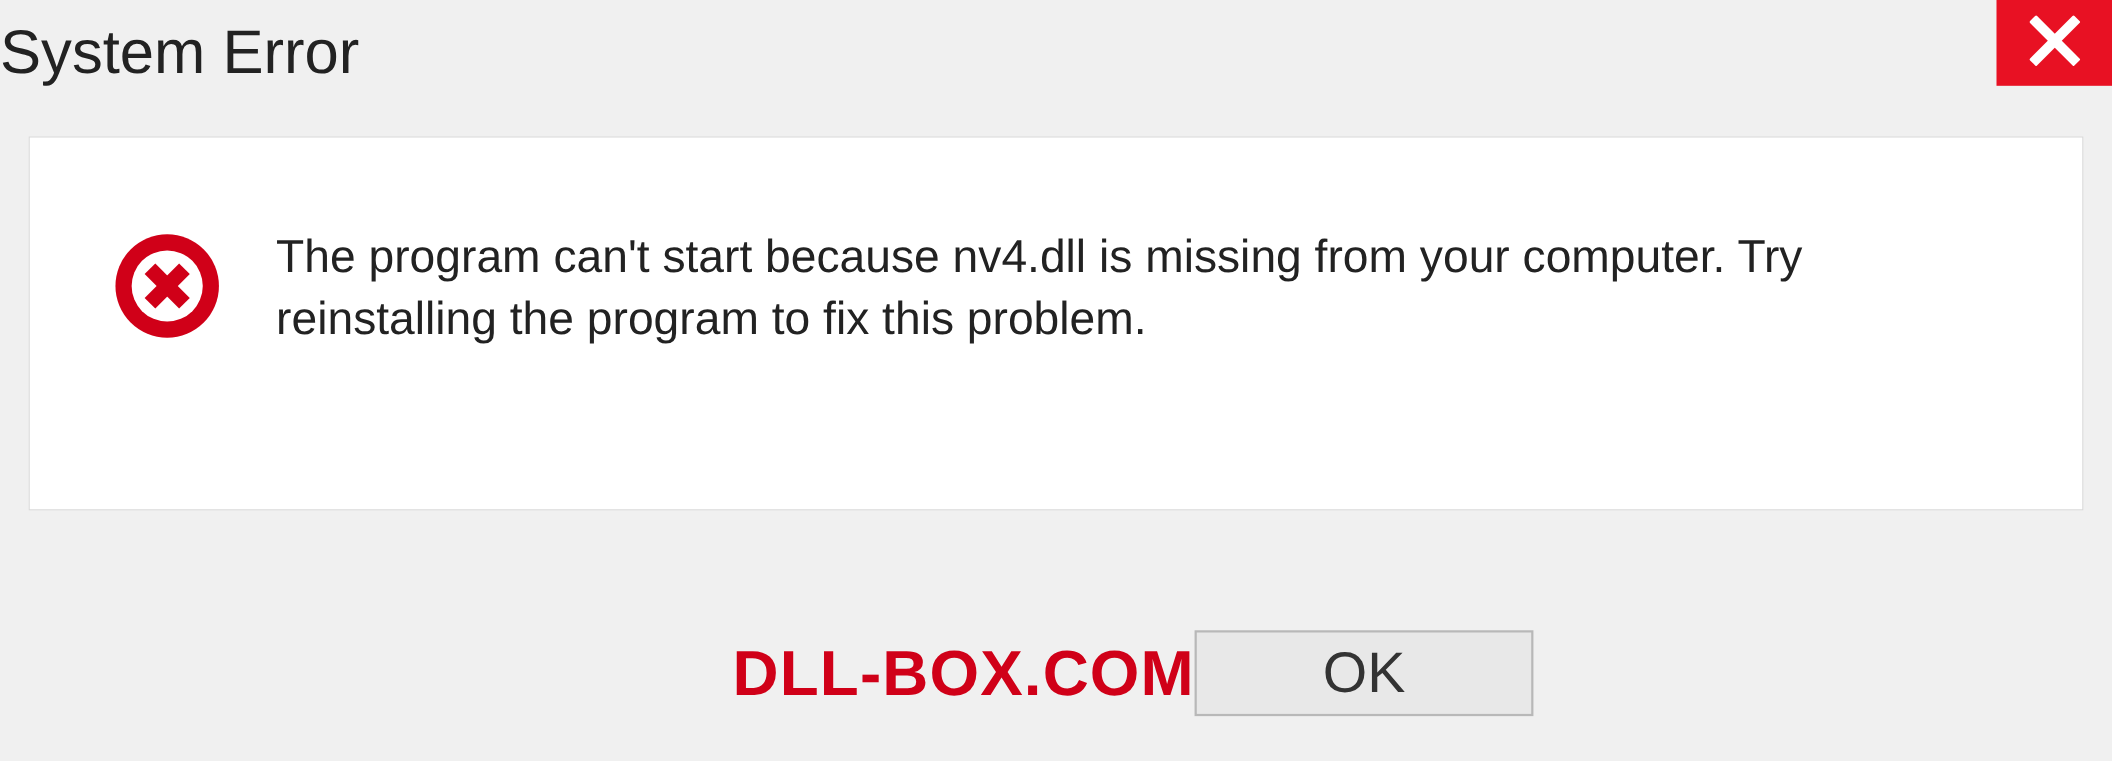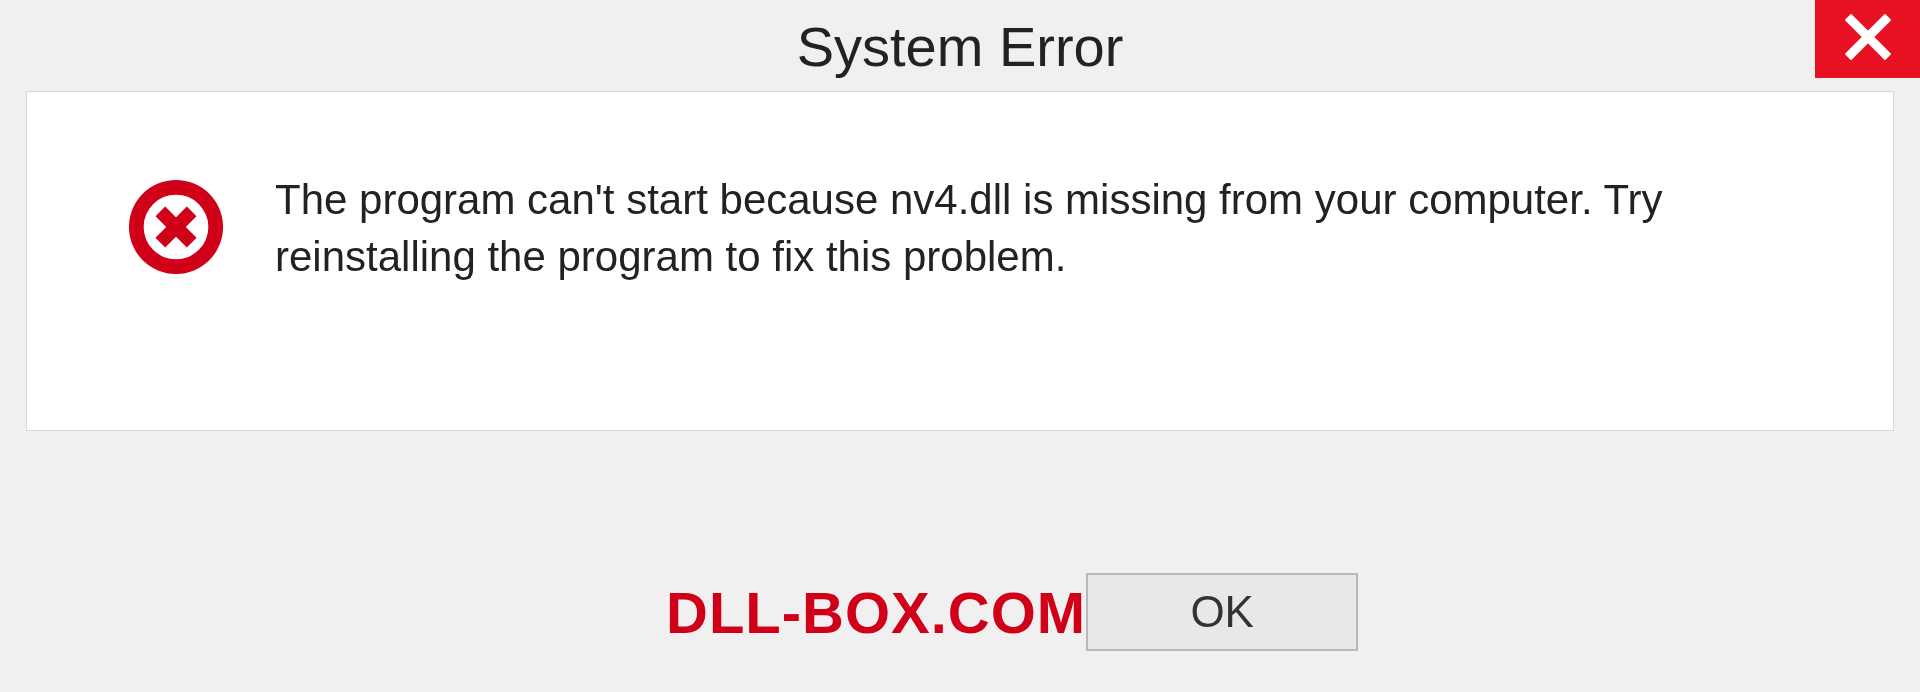--- a/index.html
+++ b/index.html
@@ -11,23 +11,22 @@
       font-family: "Segoe UI", Tahoma, Arial, sans-serif;
       background: #f0f0f0;
       width: 1920px;
       height: 692px;
       overflow: hidden;
       position: relative;
     }
     .title-bar {
       display: flex;
       align-items: flex-start;
-      justify-content: center;
       position: relative;
-      height: 91px;
+      height: 124px;
       padding-top: 14px;
     }
     .window-title {
       font-size: 56px;
       font-weight: 400;
       color: #222;
     }
     .close-btn {
       position: absolute;
       top: 0;
@@ -44,21 +43,21 @@
       width: 46px;
       height: 46px;
     }
     .content-box {
       margin: 0 26px 26px 26px;
       background: #ffffff;
       border: 1px solid #d8d8d8;
       height: 340px;
       display: flex;
       align-items: flex-start;
-      padding: 80px 60px 40px 100px;
+      padding: 80px 60px 40px 76px;
     }
     .error-icon {
       width: 98px;
       height: 98px;
       flex-shrink: 0;
       margin-right: 50px;
       margin-top: 6px;
     }
     .error-message {
       font-size: 42px;
@@ -78,25 +77,25 @@
       height: 120px;
     }
     .watermark {
       font-size: 58px;
       font-weight: 800;
       color: #d00018;
       letter-spacing: 1px;
       font-family: Arial, sans-serif;
     }
     .ok-btn {
-      width: 272px;
+      width: 308px;
       height: 78px;
       background: #e8e8e8;
       border: 2px solid #b8b8b8;
-      font-size: 44px;
+      font-size: 52px;
       color: #333;
       font-family: inherit;
       cursor: pointer;
       display: flex;
       align-items: center;
       justify-content: center;
     }
   </style>
 </head>
 <body>

